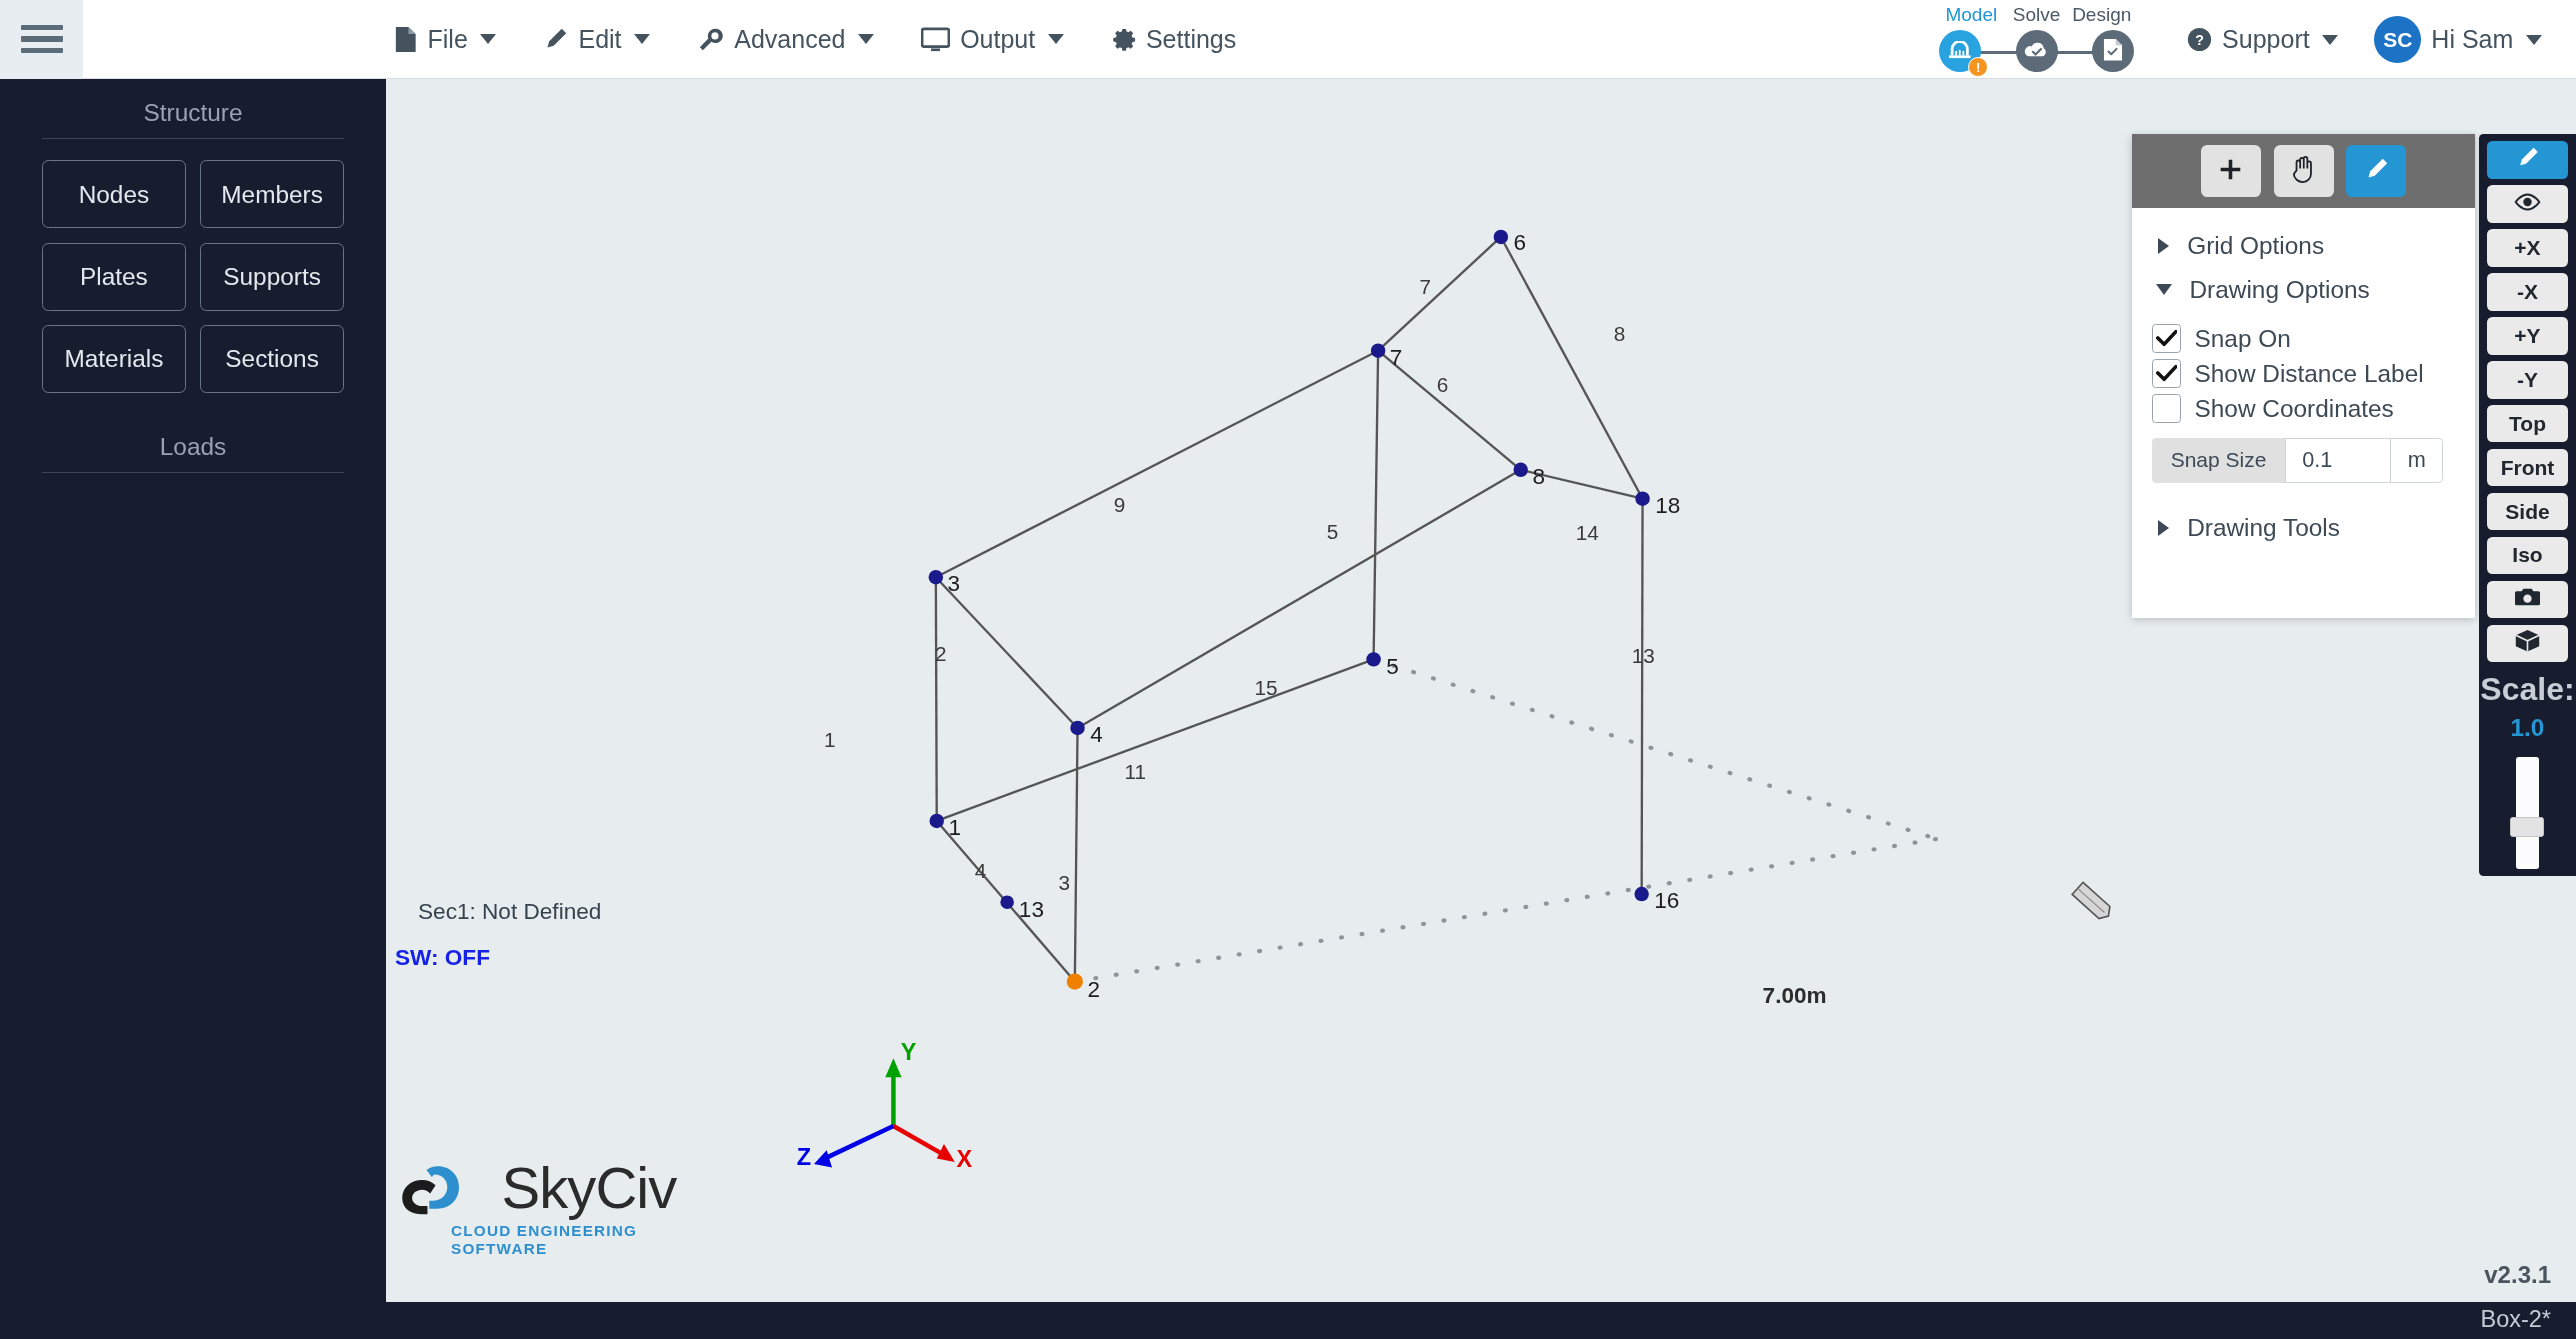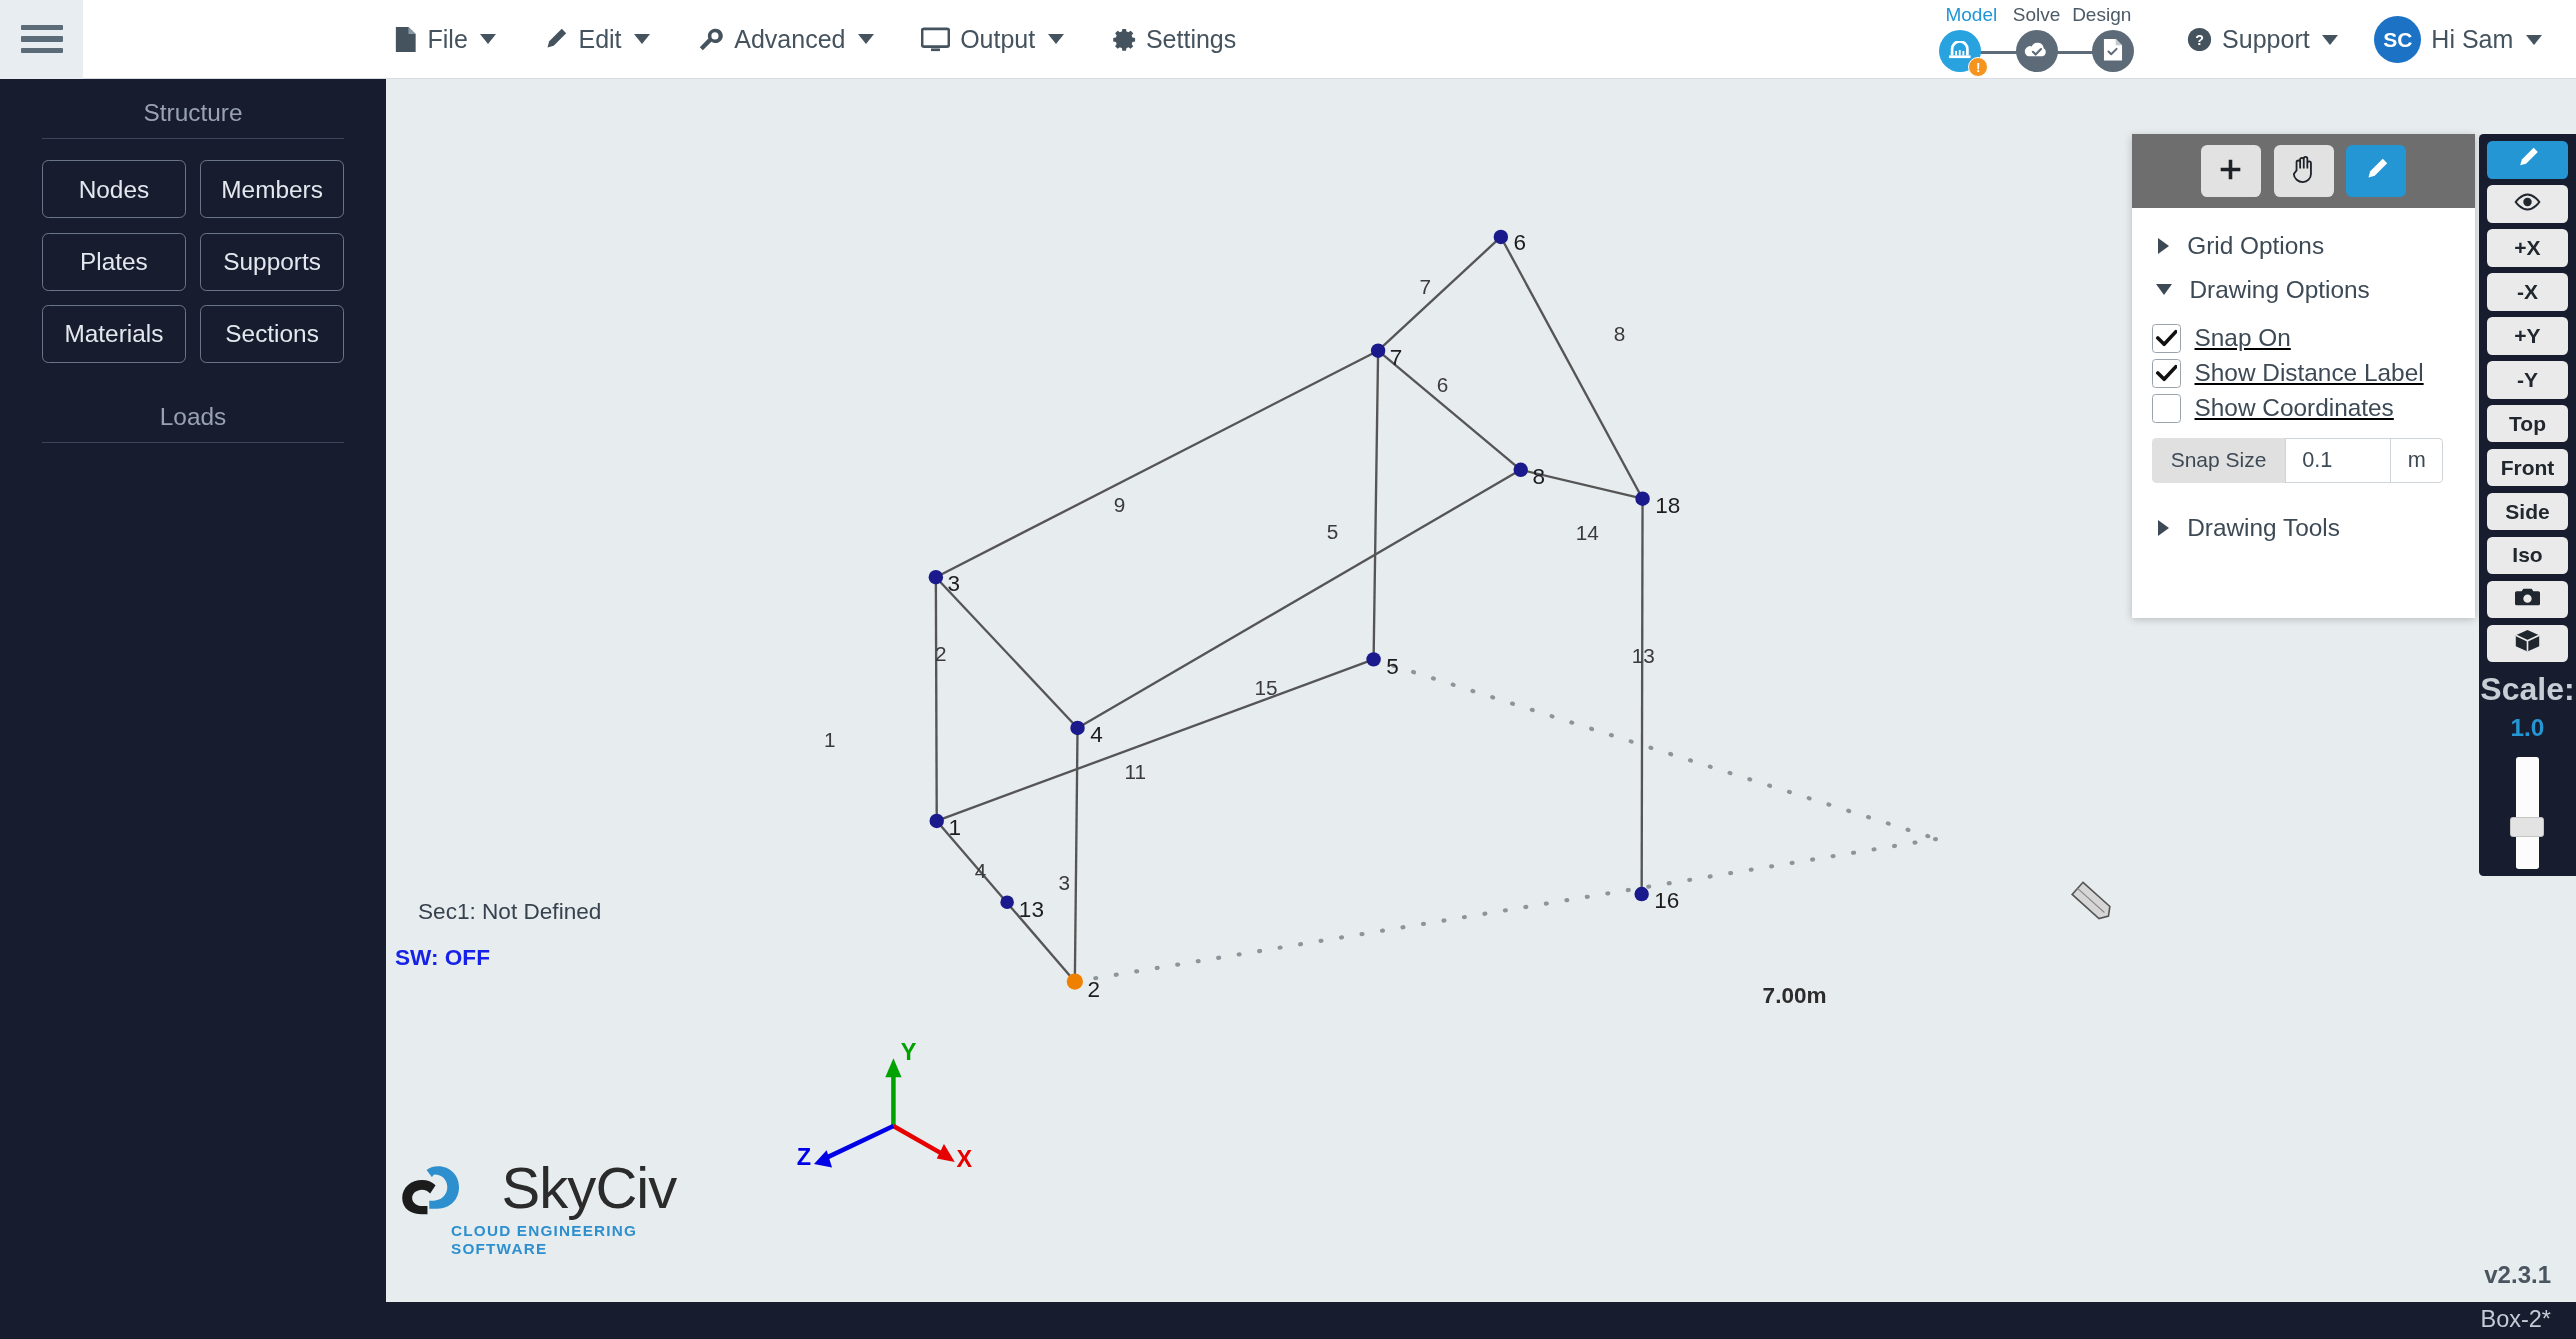--- a/index.html
+++ b/index.html
@@ -85,21 +85,21 @@
     background:#171d2e;
   }
   .sb-section-title {
     text-align:center; color:#98a2b3; font-size:24.4px;
     margin-top:20px; padding-bottom:10.8px;
   }
   .sb-rule { height:0.9px; background:#3c4558; margin:0 42px 21.7px 42px; }
   .sb-grid { display:flex; flex-wrap:wrap; gap:14.4px; padding:0 42px; }
   .sb-btn {
     flex:0 0 calc(50% - 7.2px);
-    height:58px; border:0.9px solid #6b7588; border-radius:6.3px;
+    height:68px; border:0.9px solid #6b7588; border-radius:6.3px;
     color:#e4e8ee; font-size:24.4px;
     display:flex; align-items:center; justify-content:center;
     text-align:center; cursor:pointer; background:transparent;
     line-height:1.12;
   }
   .sb-btn.wide { flex:0 0 100%; }
   .sb-btn.tall { height:83px; }
 
   
   #canvas {
@@ -155,22 +155,22 @@
   .tri-right {
     width:0;height:0;border-top:8.1px solid transparent;border-bottom:8.1px solid transparent;
     border-left:11.7px solid #3d4a55; margin-left:2.7px;
   }
   .tri-down {
     width:0;height:0;border-left:8.1px solid transparent;border-right:8.1px solid transparent;
     border-top:11.7px solid #3d4a55;
   }
   .opt-h { font-size:24.4px; color:#3d4a55; }
   .chk-row {
-    display:flex; align-items:flex-start; gap:13.5px;
-    padding-left:20px; margin-bottom:6.3px; cursor:pointer;text-decoration:underline;
+    display:flex; align-items:flex-end; gap:13.5px;
+    padding-left:20px; margin-bottom:6.3px; cursor:pointer;
   }
   .chkbox {
     width:29px;height:29px;border:0.9px solid #9aa3ab;border-radius:3.6px;
     background:#fff; display:flex;align-items:center;justify-content:center;
     flex-shrink:0;
   }
   .chk-lbl { font-size:24.4px; color:#3d4a55; }
   #snap-size-row {
     display:flex; align-items:center; margin:14.4px 0 0 20px;
     height:45px; width:291px;

